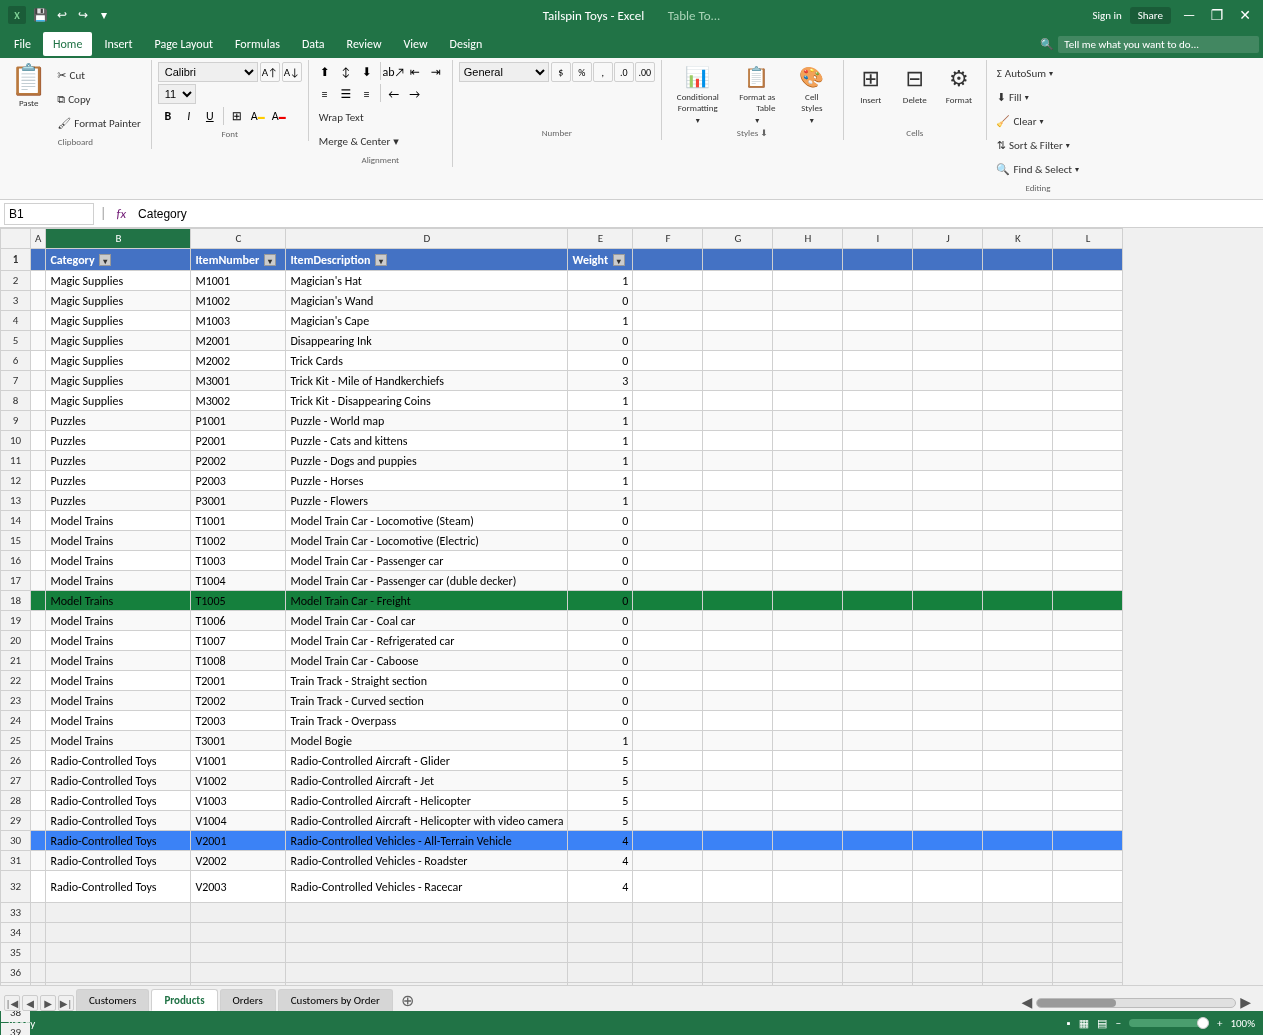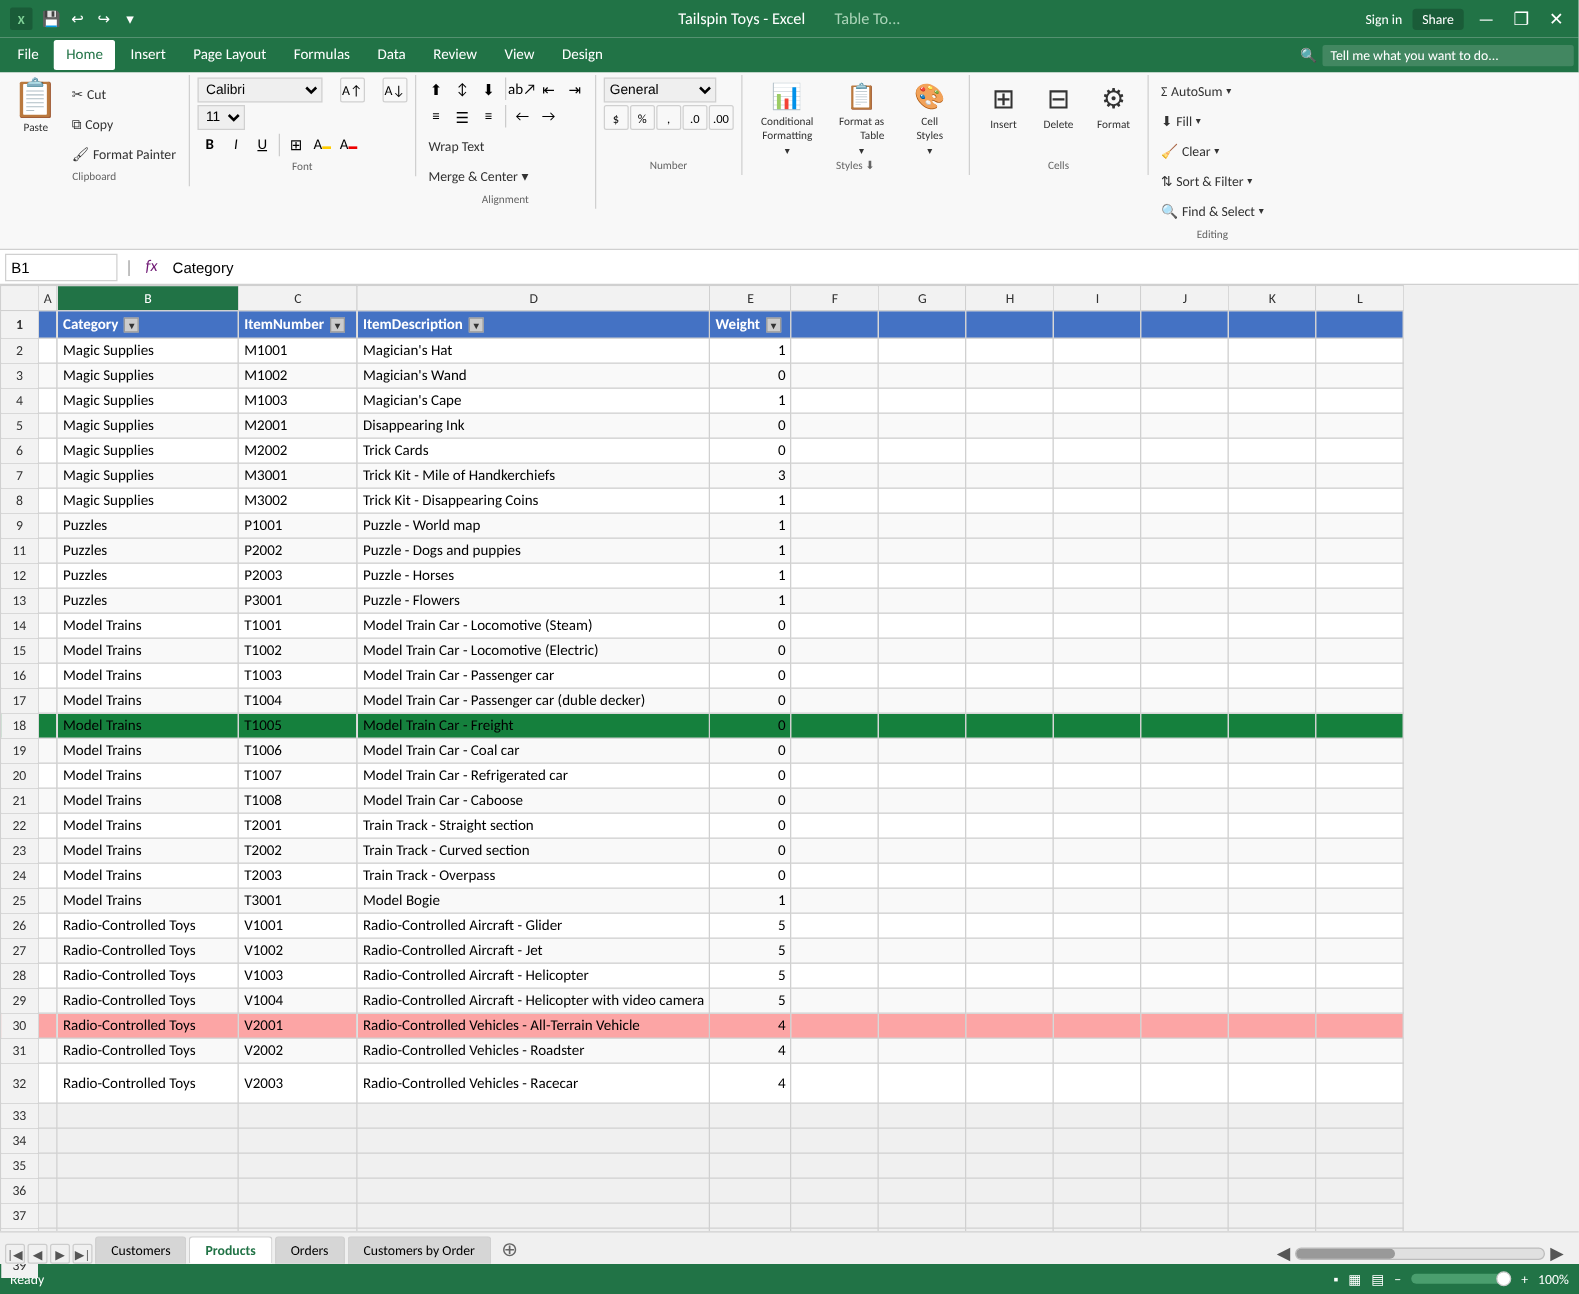--- a/index.html
+++ b/index.html
@@ -267,21 +267,21 @@
     }
 
     
     .col-header-selected {
       background: #217346 !important;
       color: white !important;
     }
     .font-row {
       display: flex;
       align-items: center;
-      gap: 14px;
+      gap: 2px;
     }
     .font-select {
       width: 100px;
       height: 20px;
       font-size: 11px;
       border: 1px solid #d0d0d0;
       padding: 0 2px;
     }
     .font-size-select {
       width: 38px;
@@ -506,21 +506,21 @@
       </div>
       <div class="ribbon-btn-small">
         <span>Merge &amp; Center</span>
         <span>▾</span>
       </div>
     </div>
     <div class="ribbon-group-label">Alignment</div>
   </div>
 
   <div class="ribbon-group">
-    <div class="ribbon-group-content" style="flex-direction:column;">
+    <div class="ribbon-group-content" style="flex-direction:row;">
       <select class="num-select">
         <option>General</option>
       </select>
       <div class="num-row">
         <div class="num-btn">$</div>
         <div class="num-btn">%</div>
         <div class="num-btn">,</div>
         <div class="num-btn">.0</div>
         <div class="num-btn">.00</div>
       </div>
@@ -786,20 +786,35 @@
             <td>Puzzle - World map</td>
             <td style="text-align: right;">1</td>
             <td></td>
             <td></td>
             <td></td>
             <td></td>
             <td></td>
             <td></td>
             <td></td>
           </tr>
+          <tr style="height: 20px; background: rgb(255, 255, 255);">
+            <td class="row-num">10</td>
+            <td></td>
+            <td>Puzzles</td>
+            <td>P2001</td>
+            <td>Puzzle - Cats and kittens</td>
+            <td style="text-align: right;">1</td>
+            <td></td>
+            <td></td>
+            <td></td>
+            <td></td>
+            <td></td>
+            <td></td>
+            <td></td>
+          </tr>
           <tr style="height: 20px; background: rgb(249, 249, 249);">
             <td class="row-num">11</td>
             <td></td>
             <td>Puzzles</td>
             <td>P2002</td>
             <td>Puzzle - Dogs and puppies</td>
             <td style="text-align: right;">1</td>
             <td></td>
             <td></td>
             <td></td>
@@ -1071,21 +1086,21 @@
             <td>Radio-Controlled Aircraft - Helicopter with video camera</td>
             <td style="text-align: right;">5</td>
             <td></td>
             <td></td>
             <td></td>
             <td></td>
             <td></td>
             <td></td>
             <td></td>
           </tr>
-          <tr style="height: 20px; background: #fca5a5;">
+          <tr style="height: 20px; background: #3b82f6;">
             <td class="row-num">30</td>
             <td></td>
             <td>Radio-Controlled Toys</td>
             <td>V2001</td>
             <td>Radio-Controlled Vehicles - All-Terrain Vehicle</td>
             <td style="text-align: right;">4</td>
             <td></td>
             <td></td>
             <td></td>
             <td></td>

